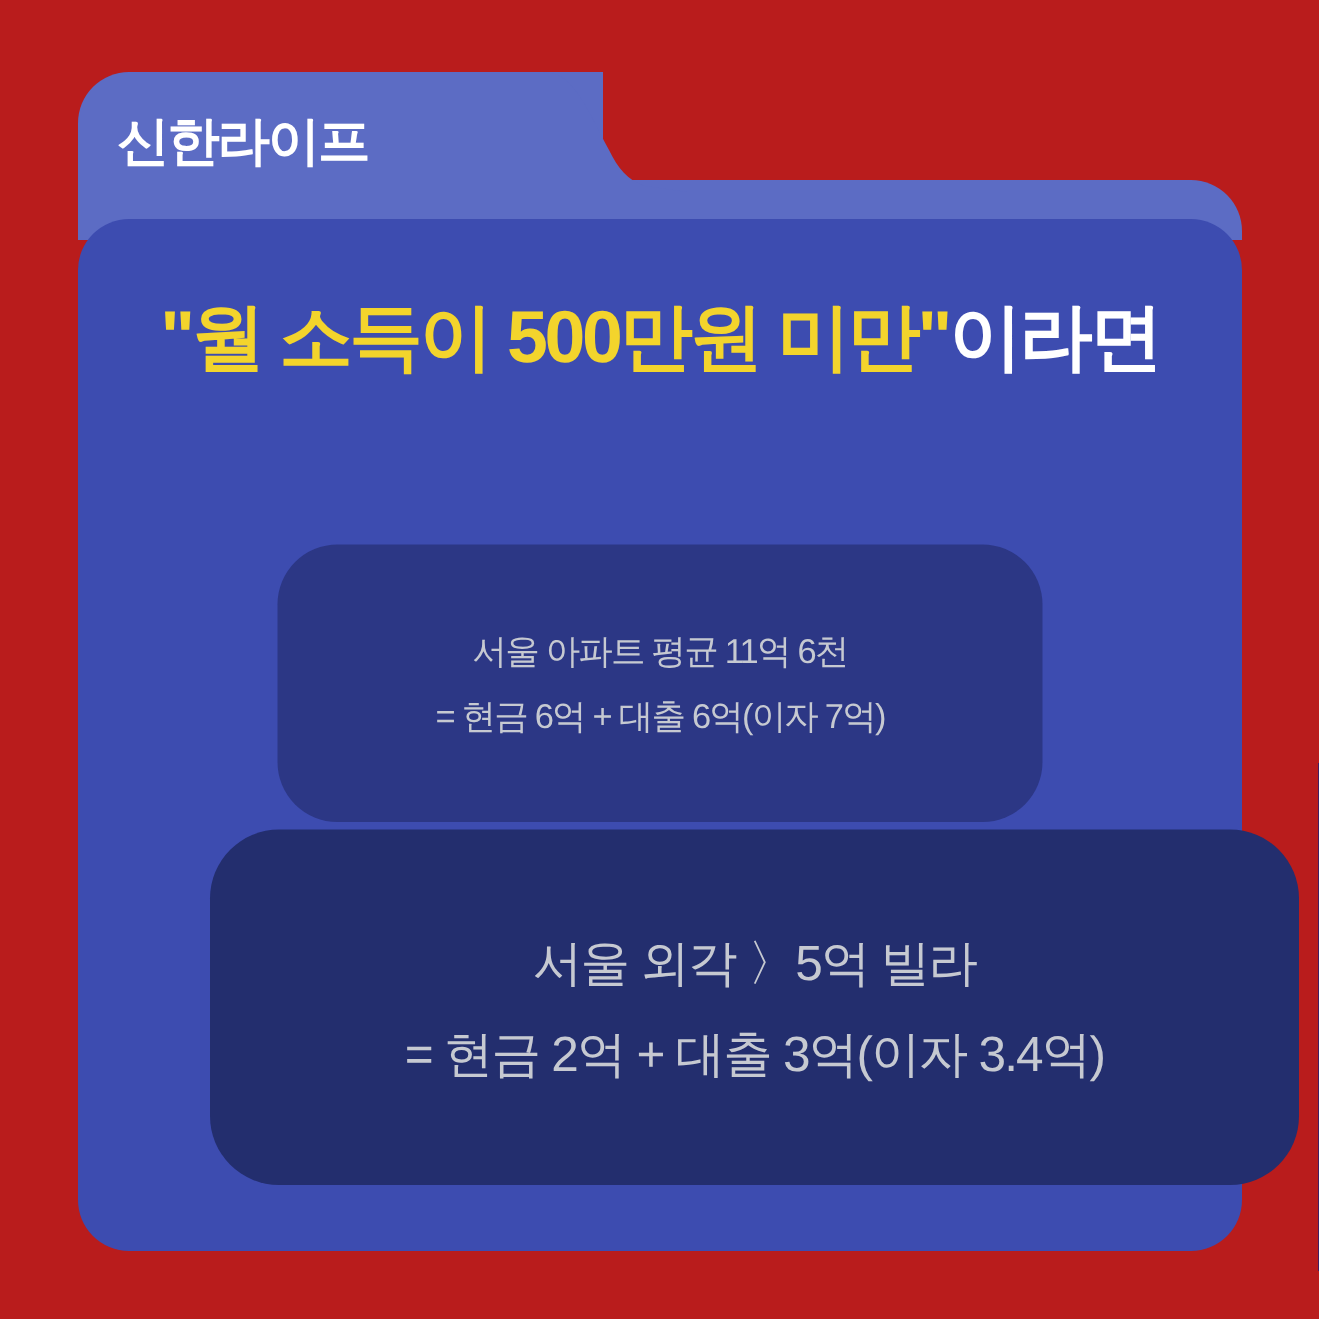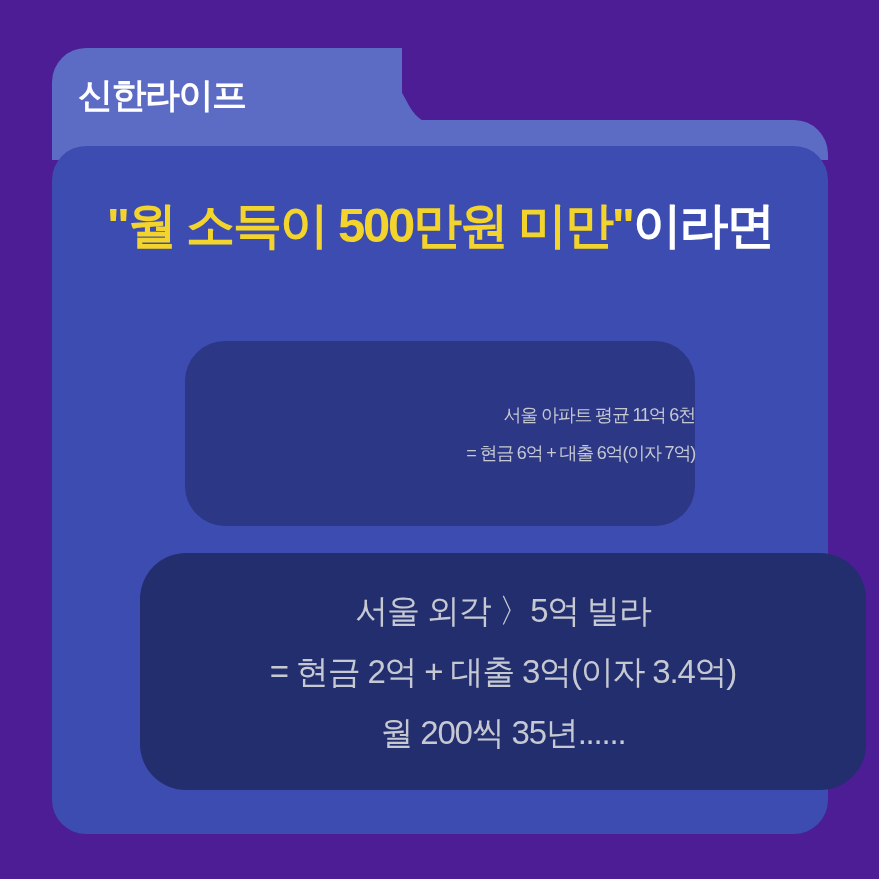--- a/index.html
+++ b/index.html
@@ -10,21 +10,21 @@
   }
 
   body {
     font-family: "Liberation Sans", "DejaVu Sans", sans-serif;
   }
 
   #stage {
     position: relative;
     width: 879px;
     height: 879px;
-    background: #4c1d95;
+    background: #b91c1c;
     overflow: hidden;
   }
 
   
 
   
   .folder-band {
     position: absolute;
     left: 52px;
     top: 120px;
@@ -106,28 +106,27 @@
     flex-direction: column;
     align-items: center;
     justify-content: center;
     color: #c6c9d1;
     letter-spacing: -1.2px;
     white-space: nowrap;
   }
 
   .card-apartment {
     left: 185px;
-    top: 341px;
+    top: 363px;
     width: 510px;
     height: 185px;
     background: #2c3785;
     border-radius: 40px;
-    font-size: 18px;
+    font-size: 23px;
     line-height: 1.0;
-    align-items: flex-end;
   }
   .card-apartment .row { padding: 10px 0; }
 
   .card-villa {
     left: 140px;
     top: 553px;
     width: 726px;
     height: 237px;
     background: #232e6e;
     border-radius: 46px;
@@ -161,16 +160,15 @@
   </div>
 
   <div class="inner-card card-apartment">
     <div class="row">서울 아파트  평균 11억 6천</div>
     <div class="row">= 현금 6억 + 대출 6억(이자 7억)</div>
   </div>
 
   <div class="inner-card card-villa">
     <div class="row">서울 외각 〉5억 빌라</div>
     <div class="row">= 현금 2억 + 대출 3억(이자 3.4억)</div>
-    <div class="row">월 200씩 35년......</div>
   </div>
 
 </div>
 
 </body></html>

